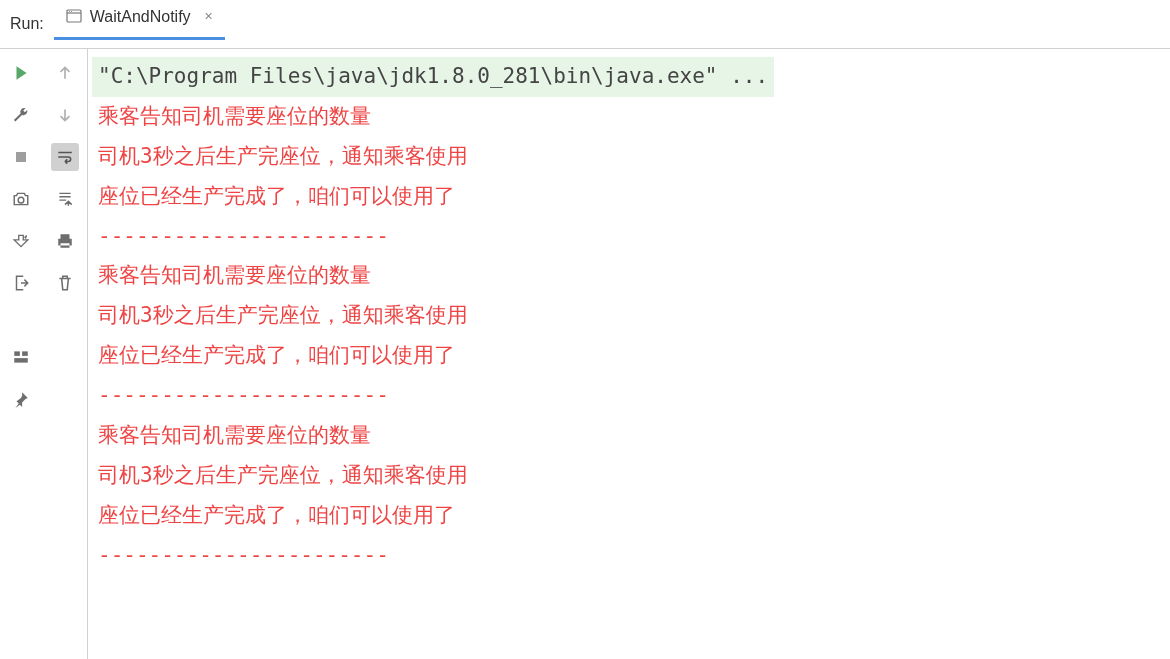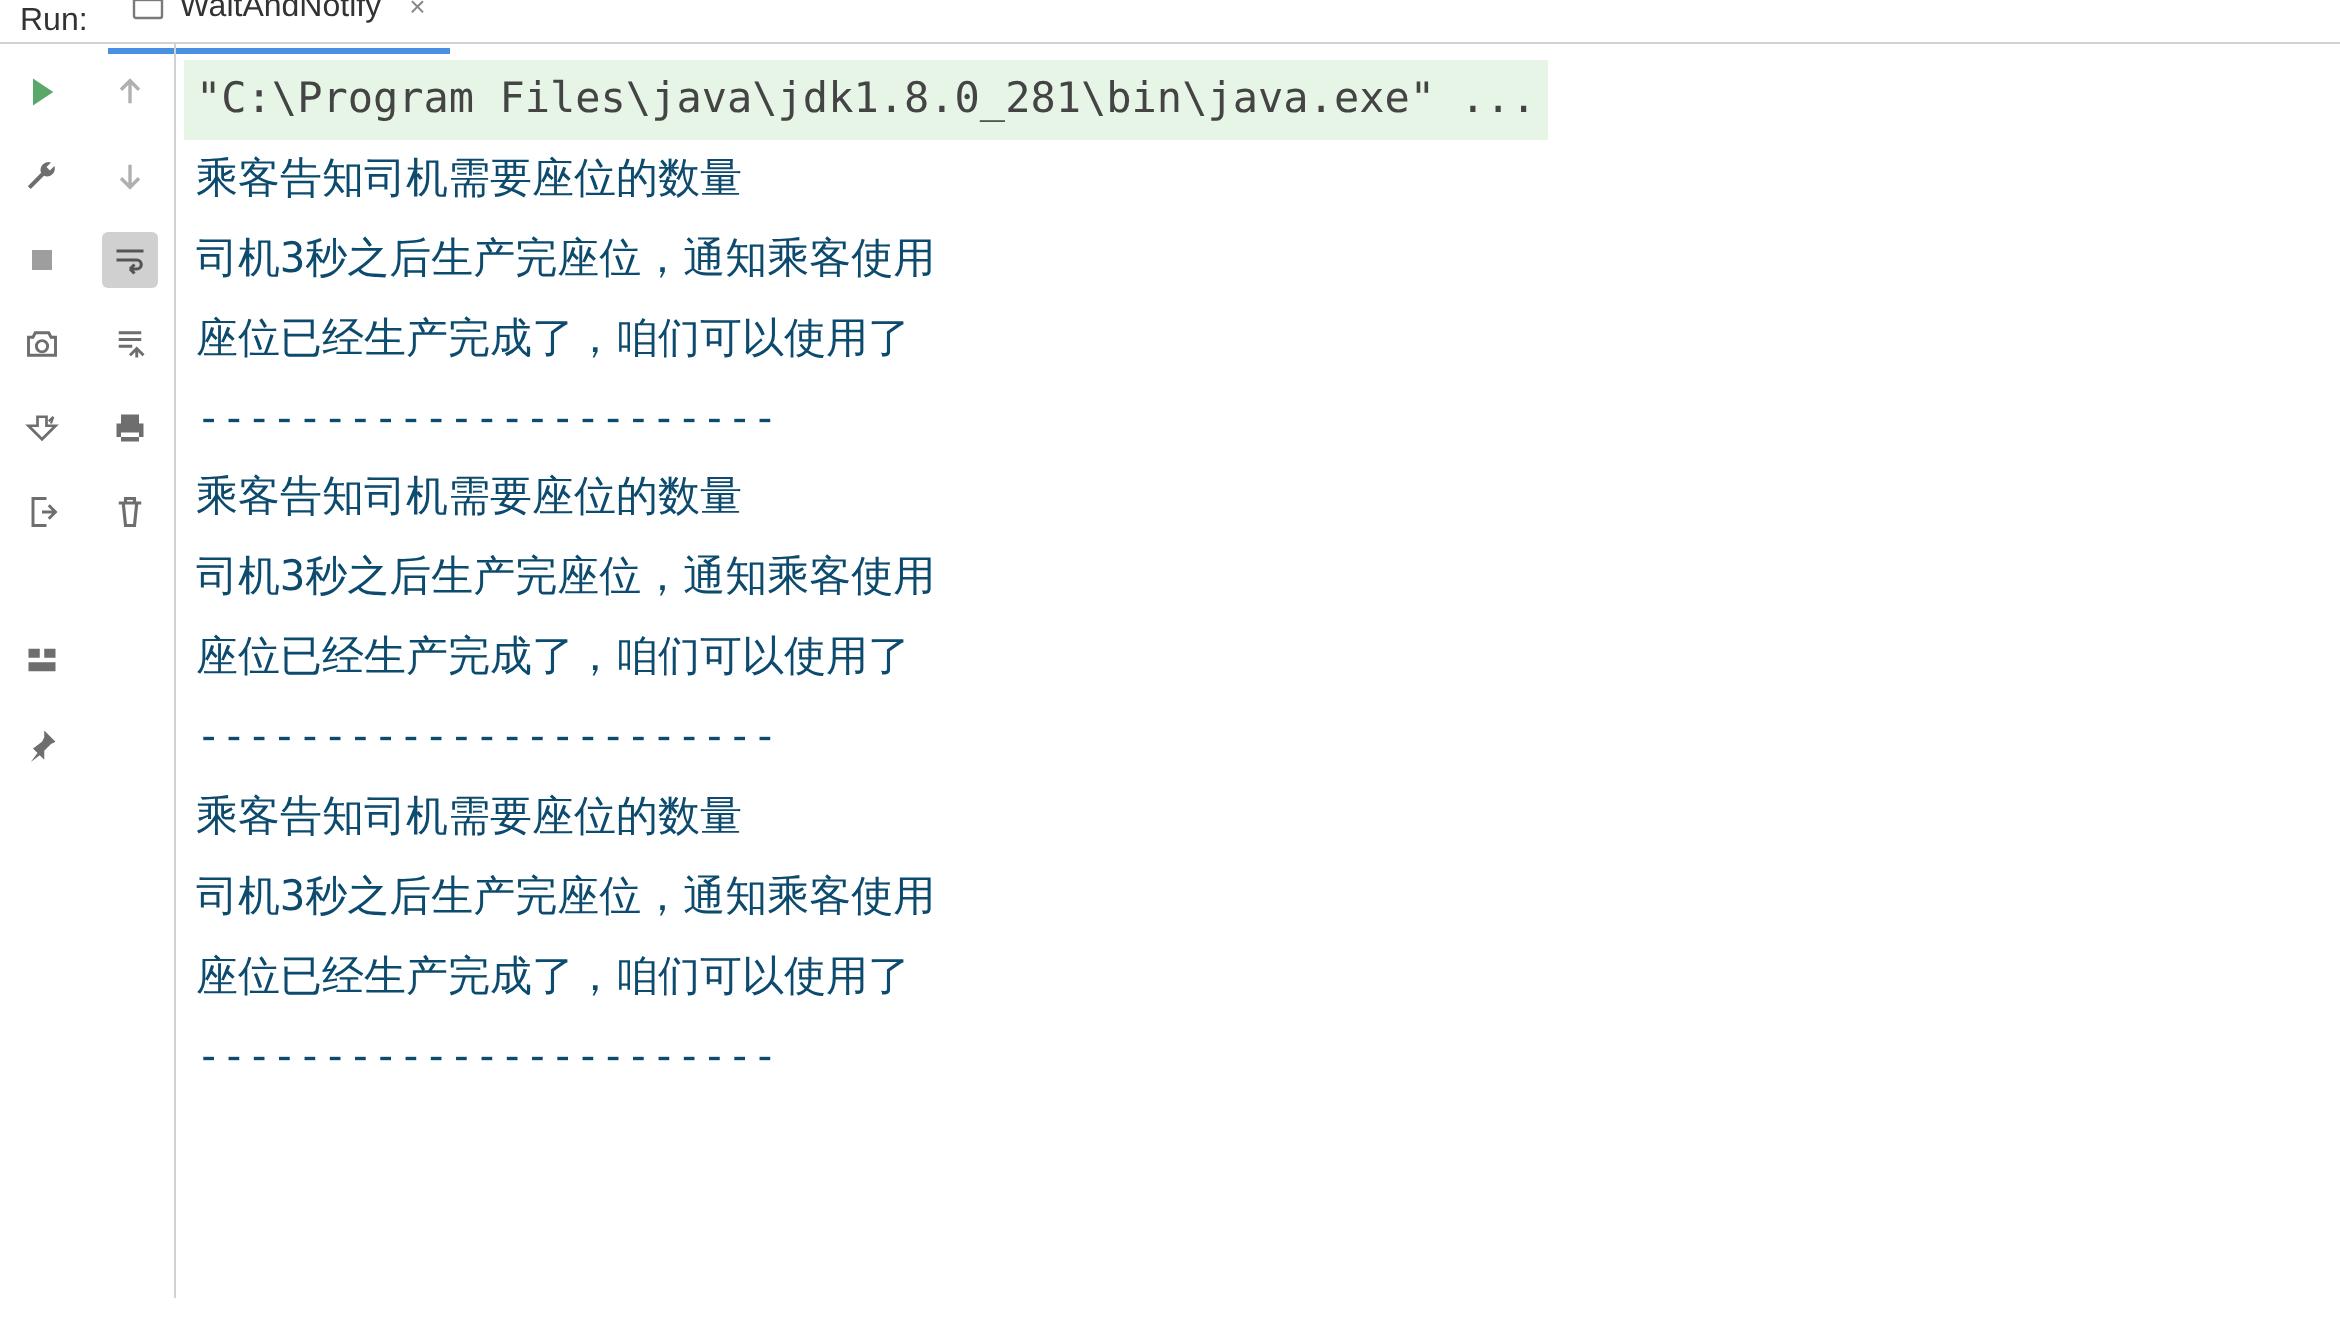--- a/index.html
+++ b/index.html
@@ -6,21 +6,21 @@
     body {
       font-family: -apple-system, BlinkMacSystemFont, "Segoe UI", sans-serif;
       background: #fff;
       width: 1170px;
       height: 659px;
       overflow: hidden;
     }
     .top-bar {
       display: flex;
       align-items: center;
-      height: 22px;
+      height: 49px;
       border-bottom: 1px solid #d1d1d1;
     }
     .run-label {
       padding: 0 10px;
       font-size: 16px;
       color: #333;
     }
     .tab {
       display: flex;
       height: 32px;
@@ -83,21 +83,21 @@
       overflow: hidden;
     }
     .cmd-line {
       background: #e7f5e7;
       color: #444;
       padding: 0 6px;
       display: inline-block;
       white-space: pre;
     }
     .output-line {
-      color: #0c4a6e;
+      color: #ef4444;
       padding: 0 6px;
       white-space: pre;
     }
   </style>
 </head>
 <body>
 
 <div class="top-bar">
   <div class="run-label">Run:</div>
   <div class="tab">

